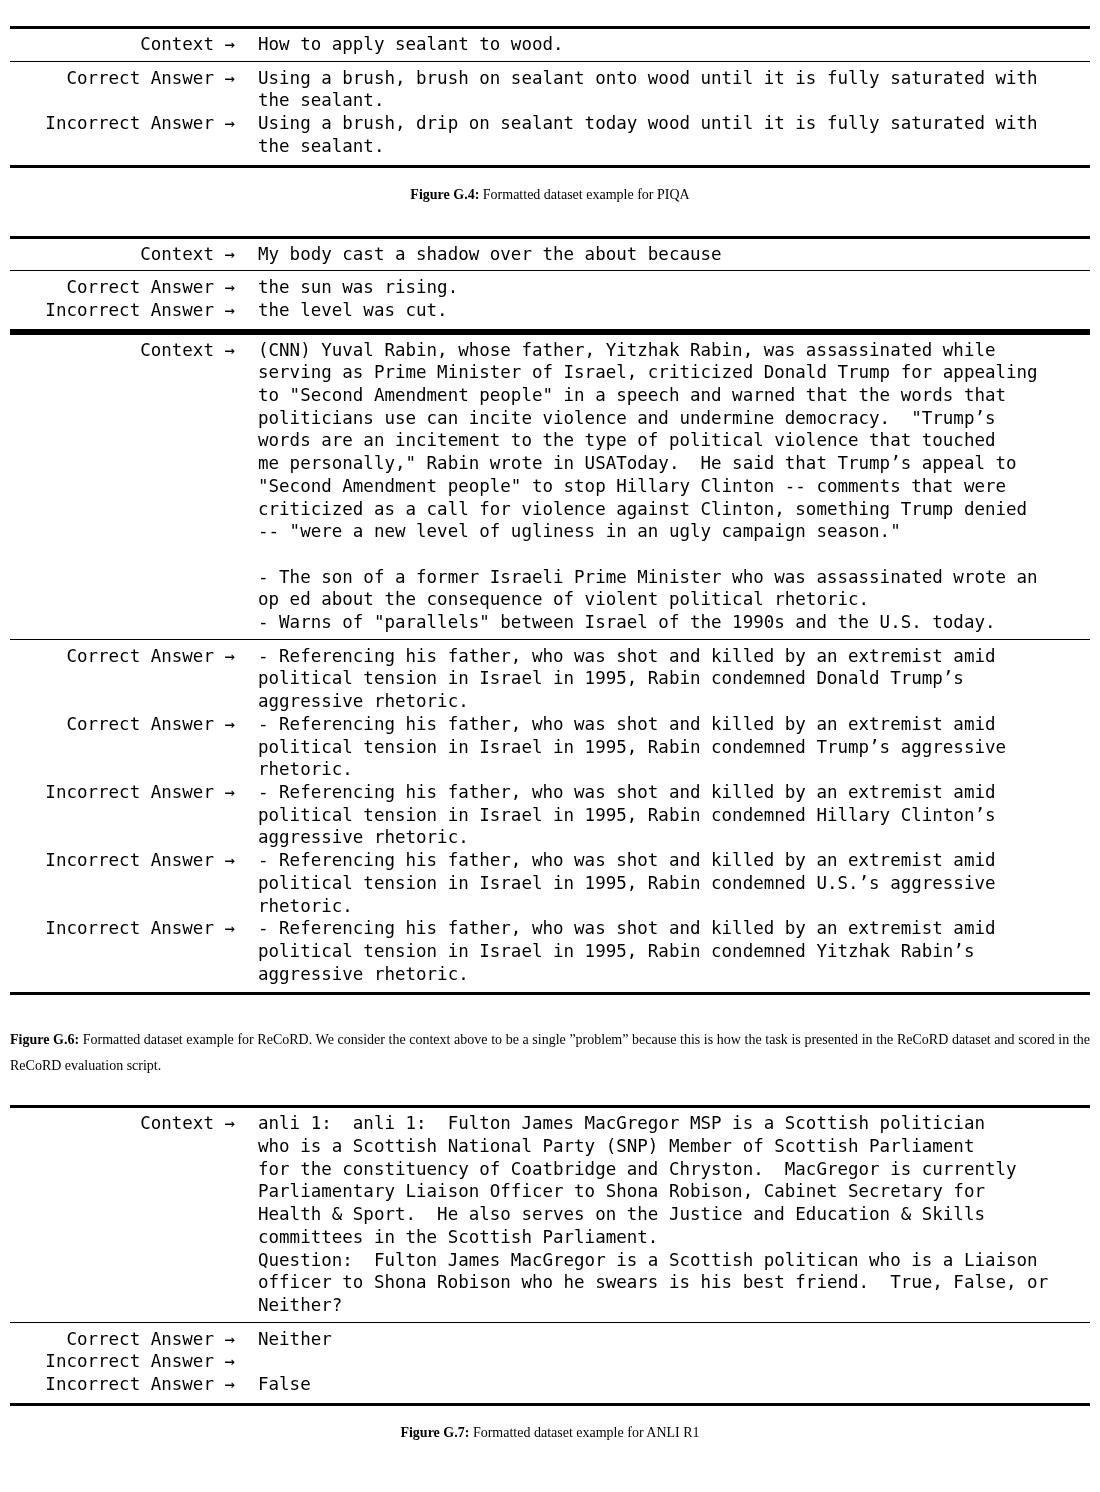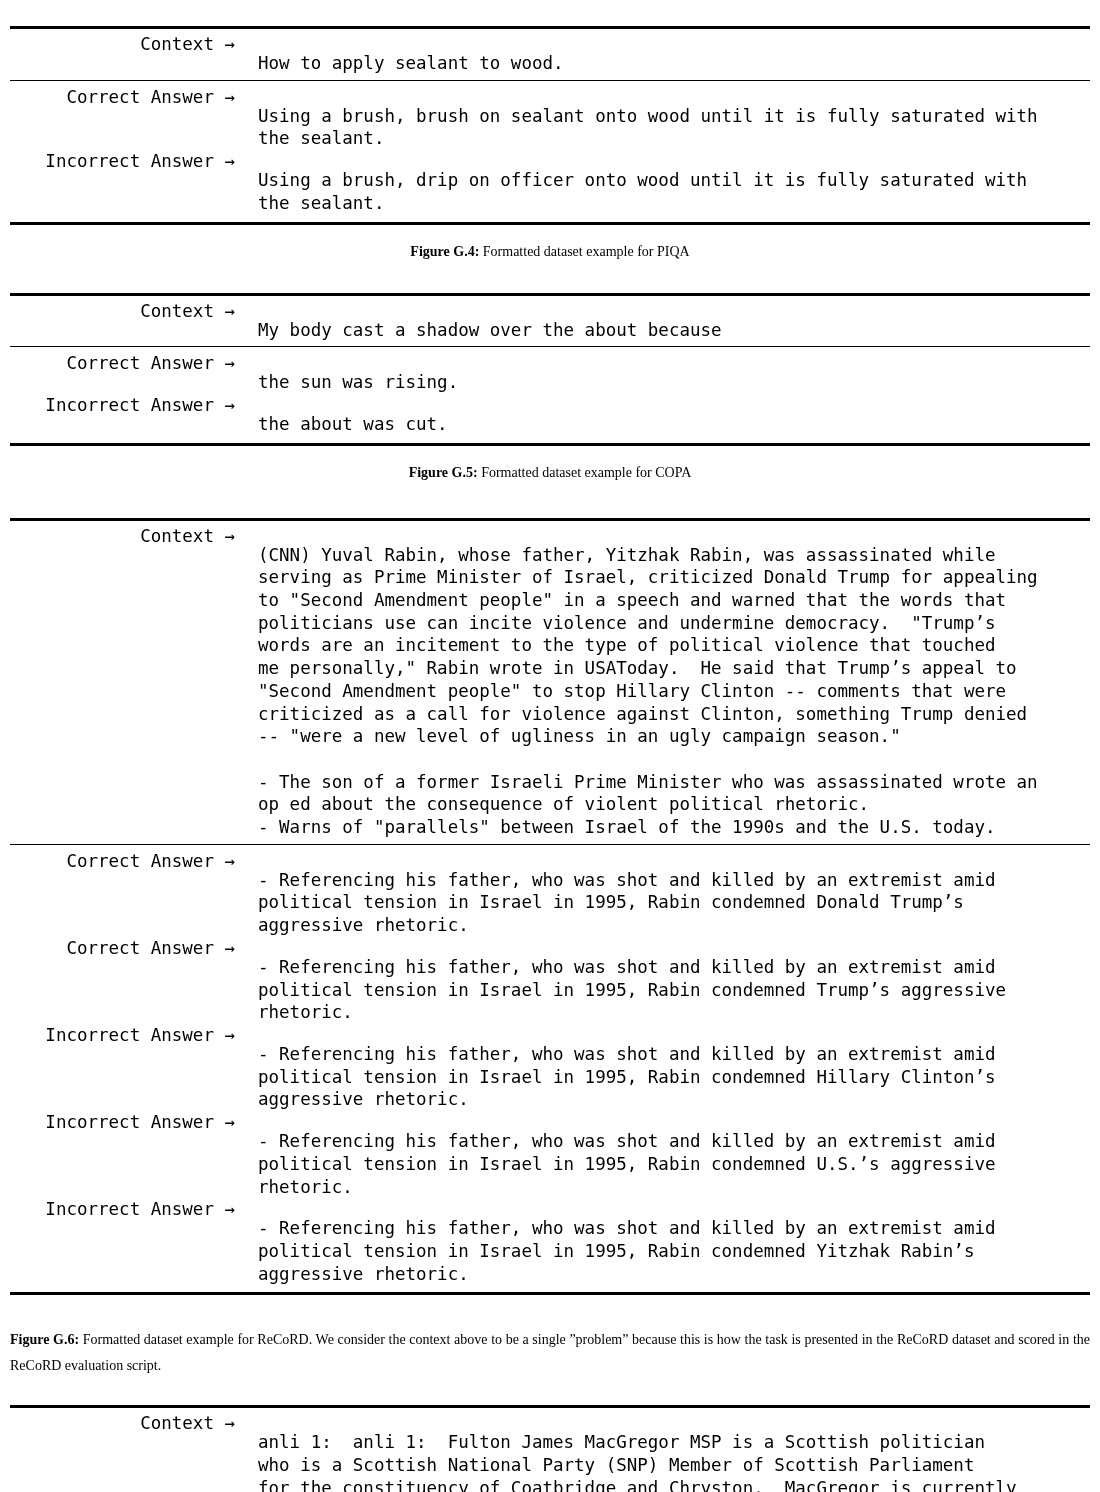--- a/index.html
+++ b/index.html
@@ -39,21 +39,20 @@
   .cell-label {
     width: 225px;
     min-width: 225px;
     text-align: right;
     white-space: pre;
   }
   .cell-text {
     margin-left: 23px;
     white-space: pre-wrap;
     flex: 1;
-    margin-top: 19px;
   }
   .caption {
     font-family: "Liberation Serif", serif;
     font-size: 14px;
     line-height: 26px;
     margin: 14px 0 28px 0;
   }
   .caption.center { text-align: center; }
   .caption.wide   { text-align: justify; margin-bottom: 26px; margin-top: 32px; }
   .caption.last   { margin-bottom: 0; }
@@ -73,21 +72,21 @@
       </div>
     </div>
     <div class="sec answers">
       <div class="row">
         <div class="cell-label">Correct Answer →</div>
         <div class="cell-text">Using a brush, brush on sealant onto wood until it is fully saturated with
 the sealant.</div>
       </div>
       <div class="row">
         <div class="cell-label">Incorrect Answer →</div>
-        <div class="cell-text">Using a brush, drip on officer onto wood until it is fully saturated with
+        <div class="cell-text">Using a brush, drip on sealant today wood until it is fully saturated with
 the sealant.</div>
       </div>
     </div>
   </div>
   <div class="caption center">
     <span class="caption-bold">Figure G.4:</span><span> Formatted dataset example for PIQA</span>
   </div>
 
   <div class="fig-table">
     <div class="sec context">
@@ -96,26 +95,23 @@
         <div class="cell-text">My body cast a shadow over the about because</div>
       </div>
     </div>
     <div class="sec answers">
       <div class="row">
         <div class="cell-label">Correct Answer →</div>
         <div class="cell-text">the sun was rising.</div>
       </div>
       <div class="row">
         <div class="cell-label">Incorrect Answer →</div>
-        <div class="cell-text">the about was cut.</div>
-      </div>
-    </div>
-  </div>
-  <div class="caption center gap-lg">
-    <span class="caption-bold">Figure G.5:</span><span> Formatted dataset example for COPA</span>
+        <div class="cell-text">the level was cut.</div>
+      </div>
+    </div>
   </div>
 
   <div class="fig-table">
     <div class="sec context">
       <div class="row">
         <div class="cell-label">Context →</div>
         <div class="cell-text">(CNN) Yuval Rabin, whose father, Yitzhak Rabin, was assassinated while
 serving as Prime Minister of Israel, criticized Donald Trump for appealing
 to "Second Amendment people" in a speech and warned that the words that
 politicians use can incite violence and undermine democracy.  "Trump’s

